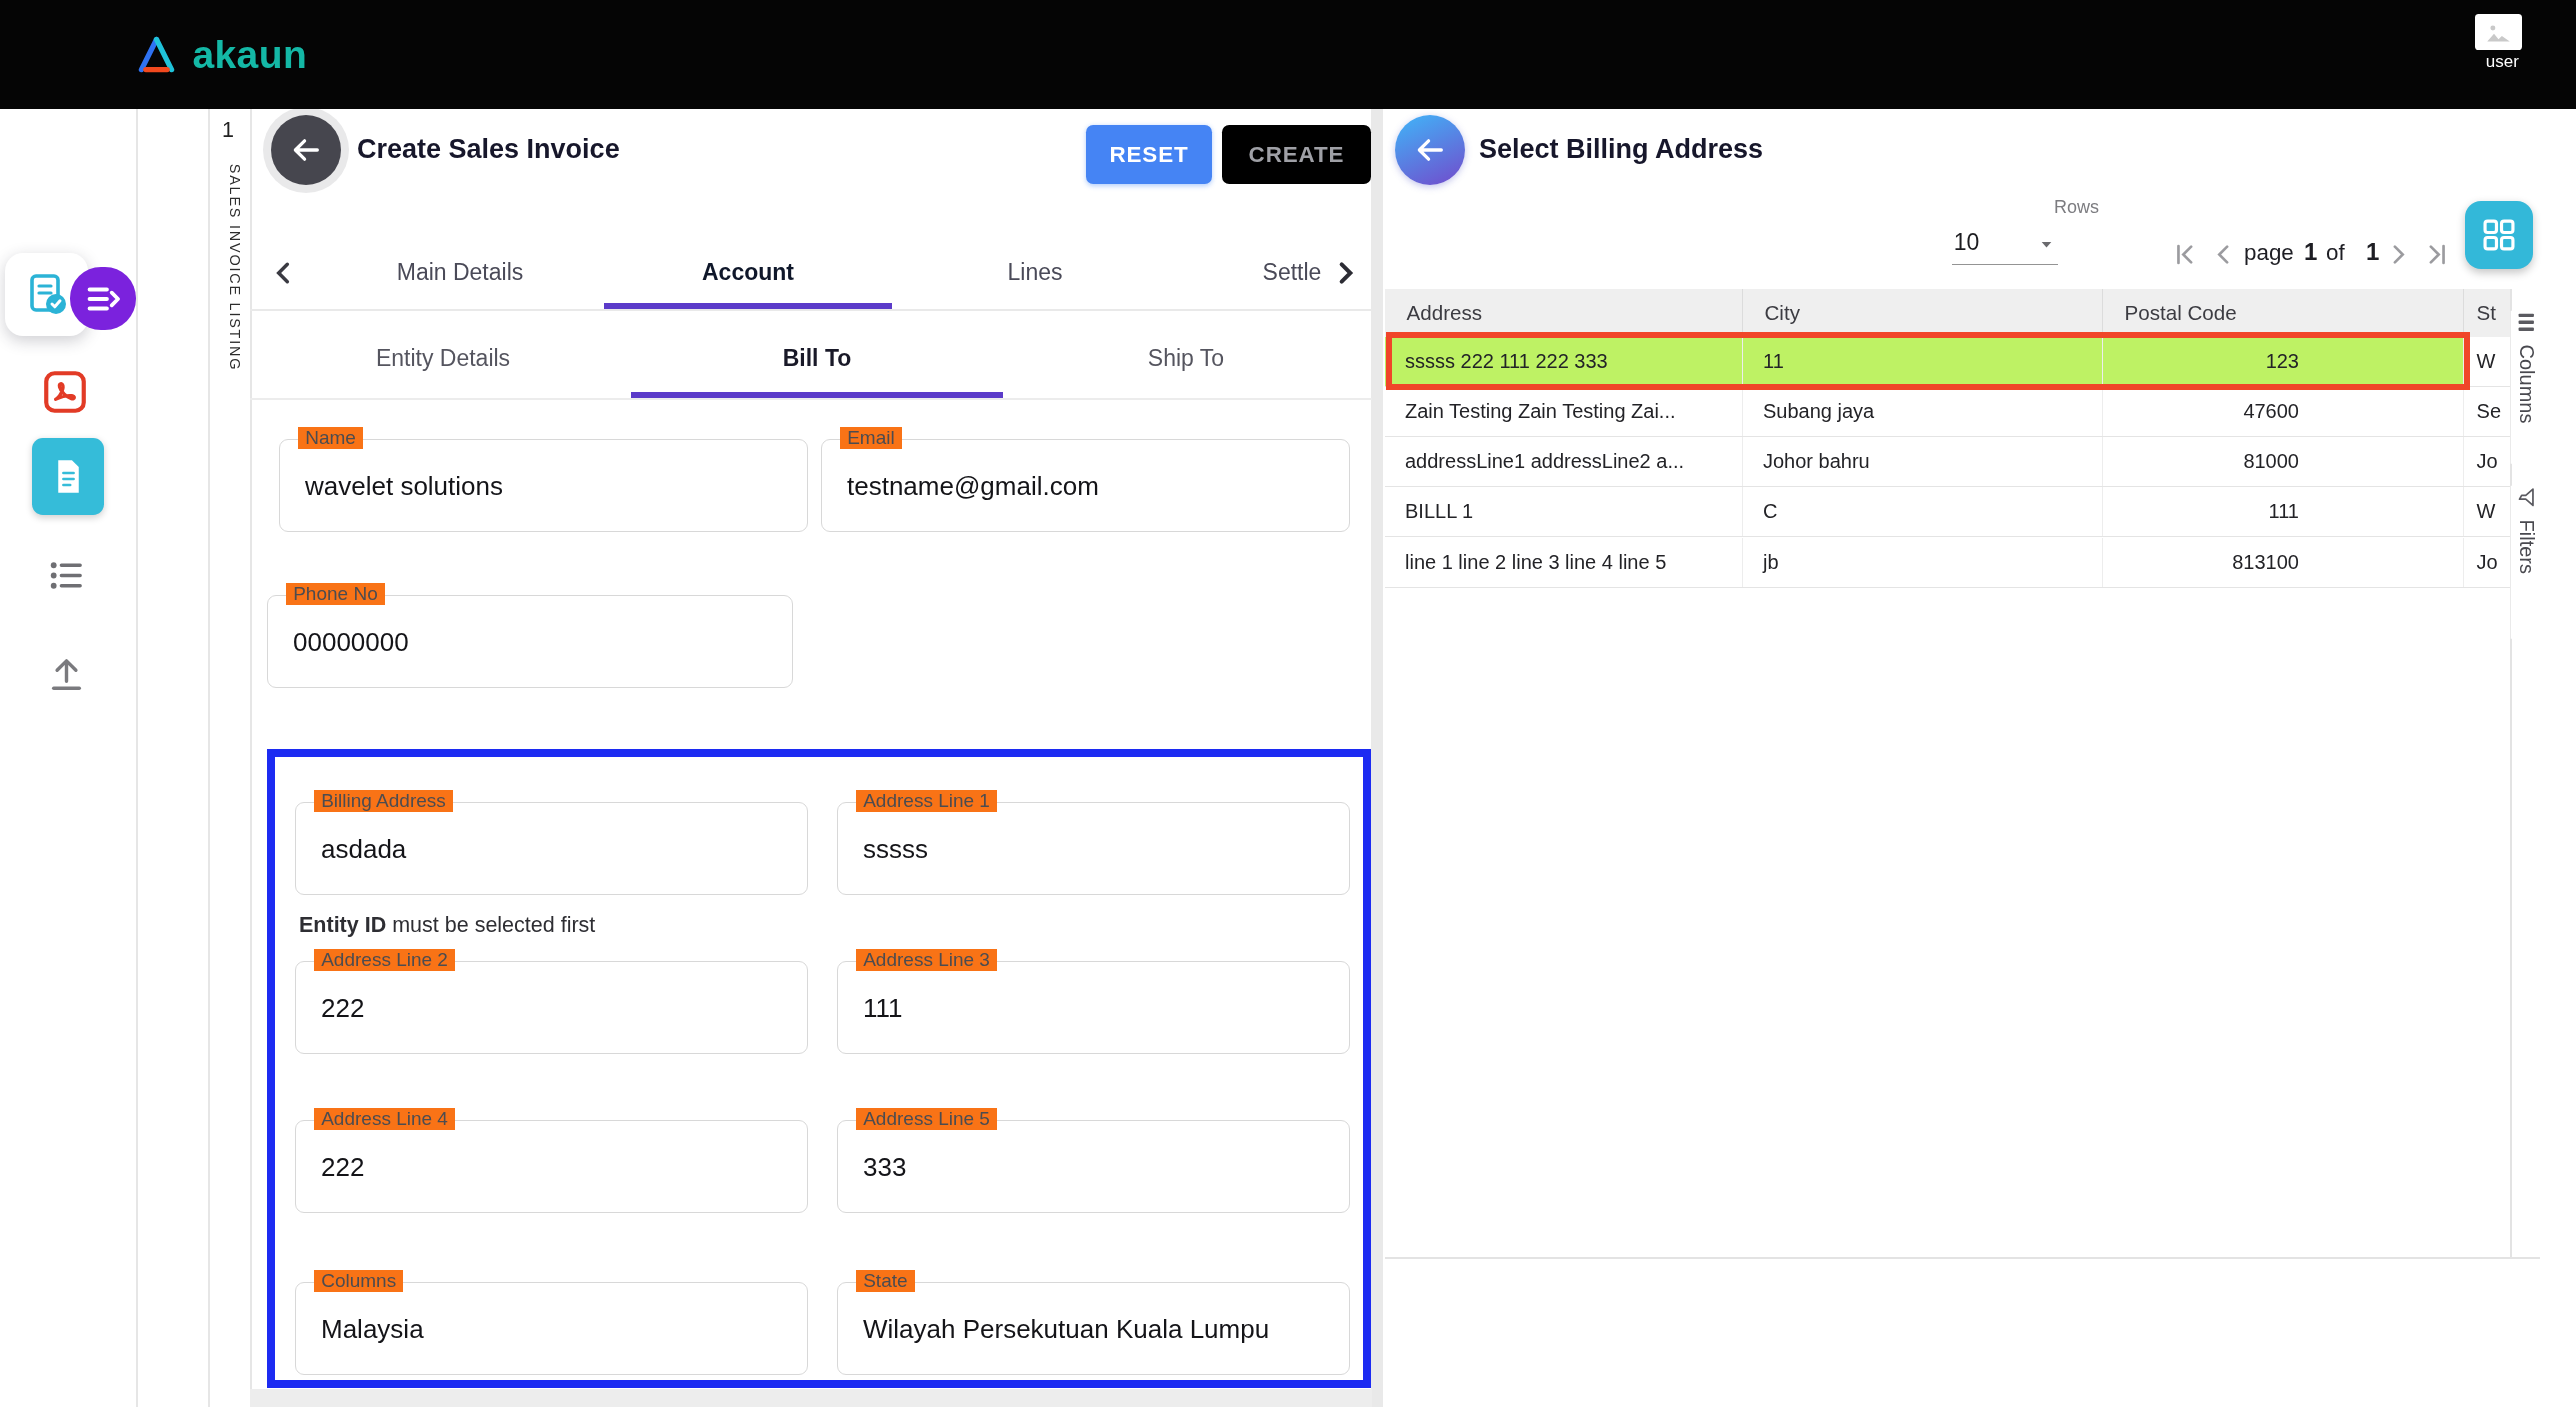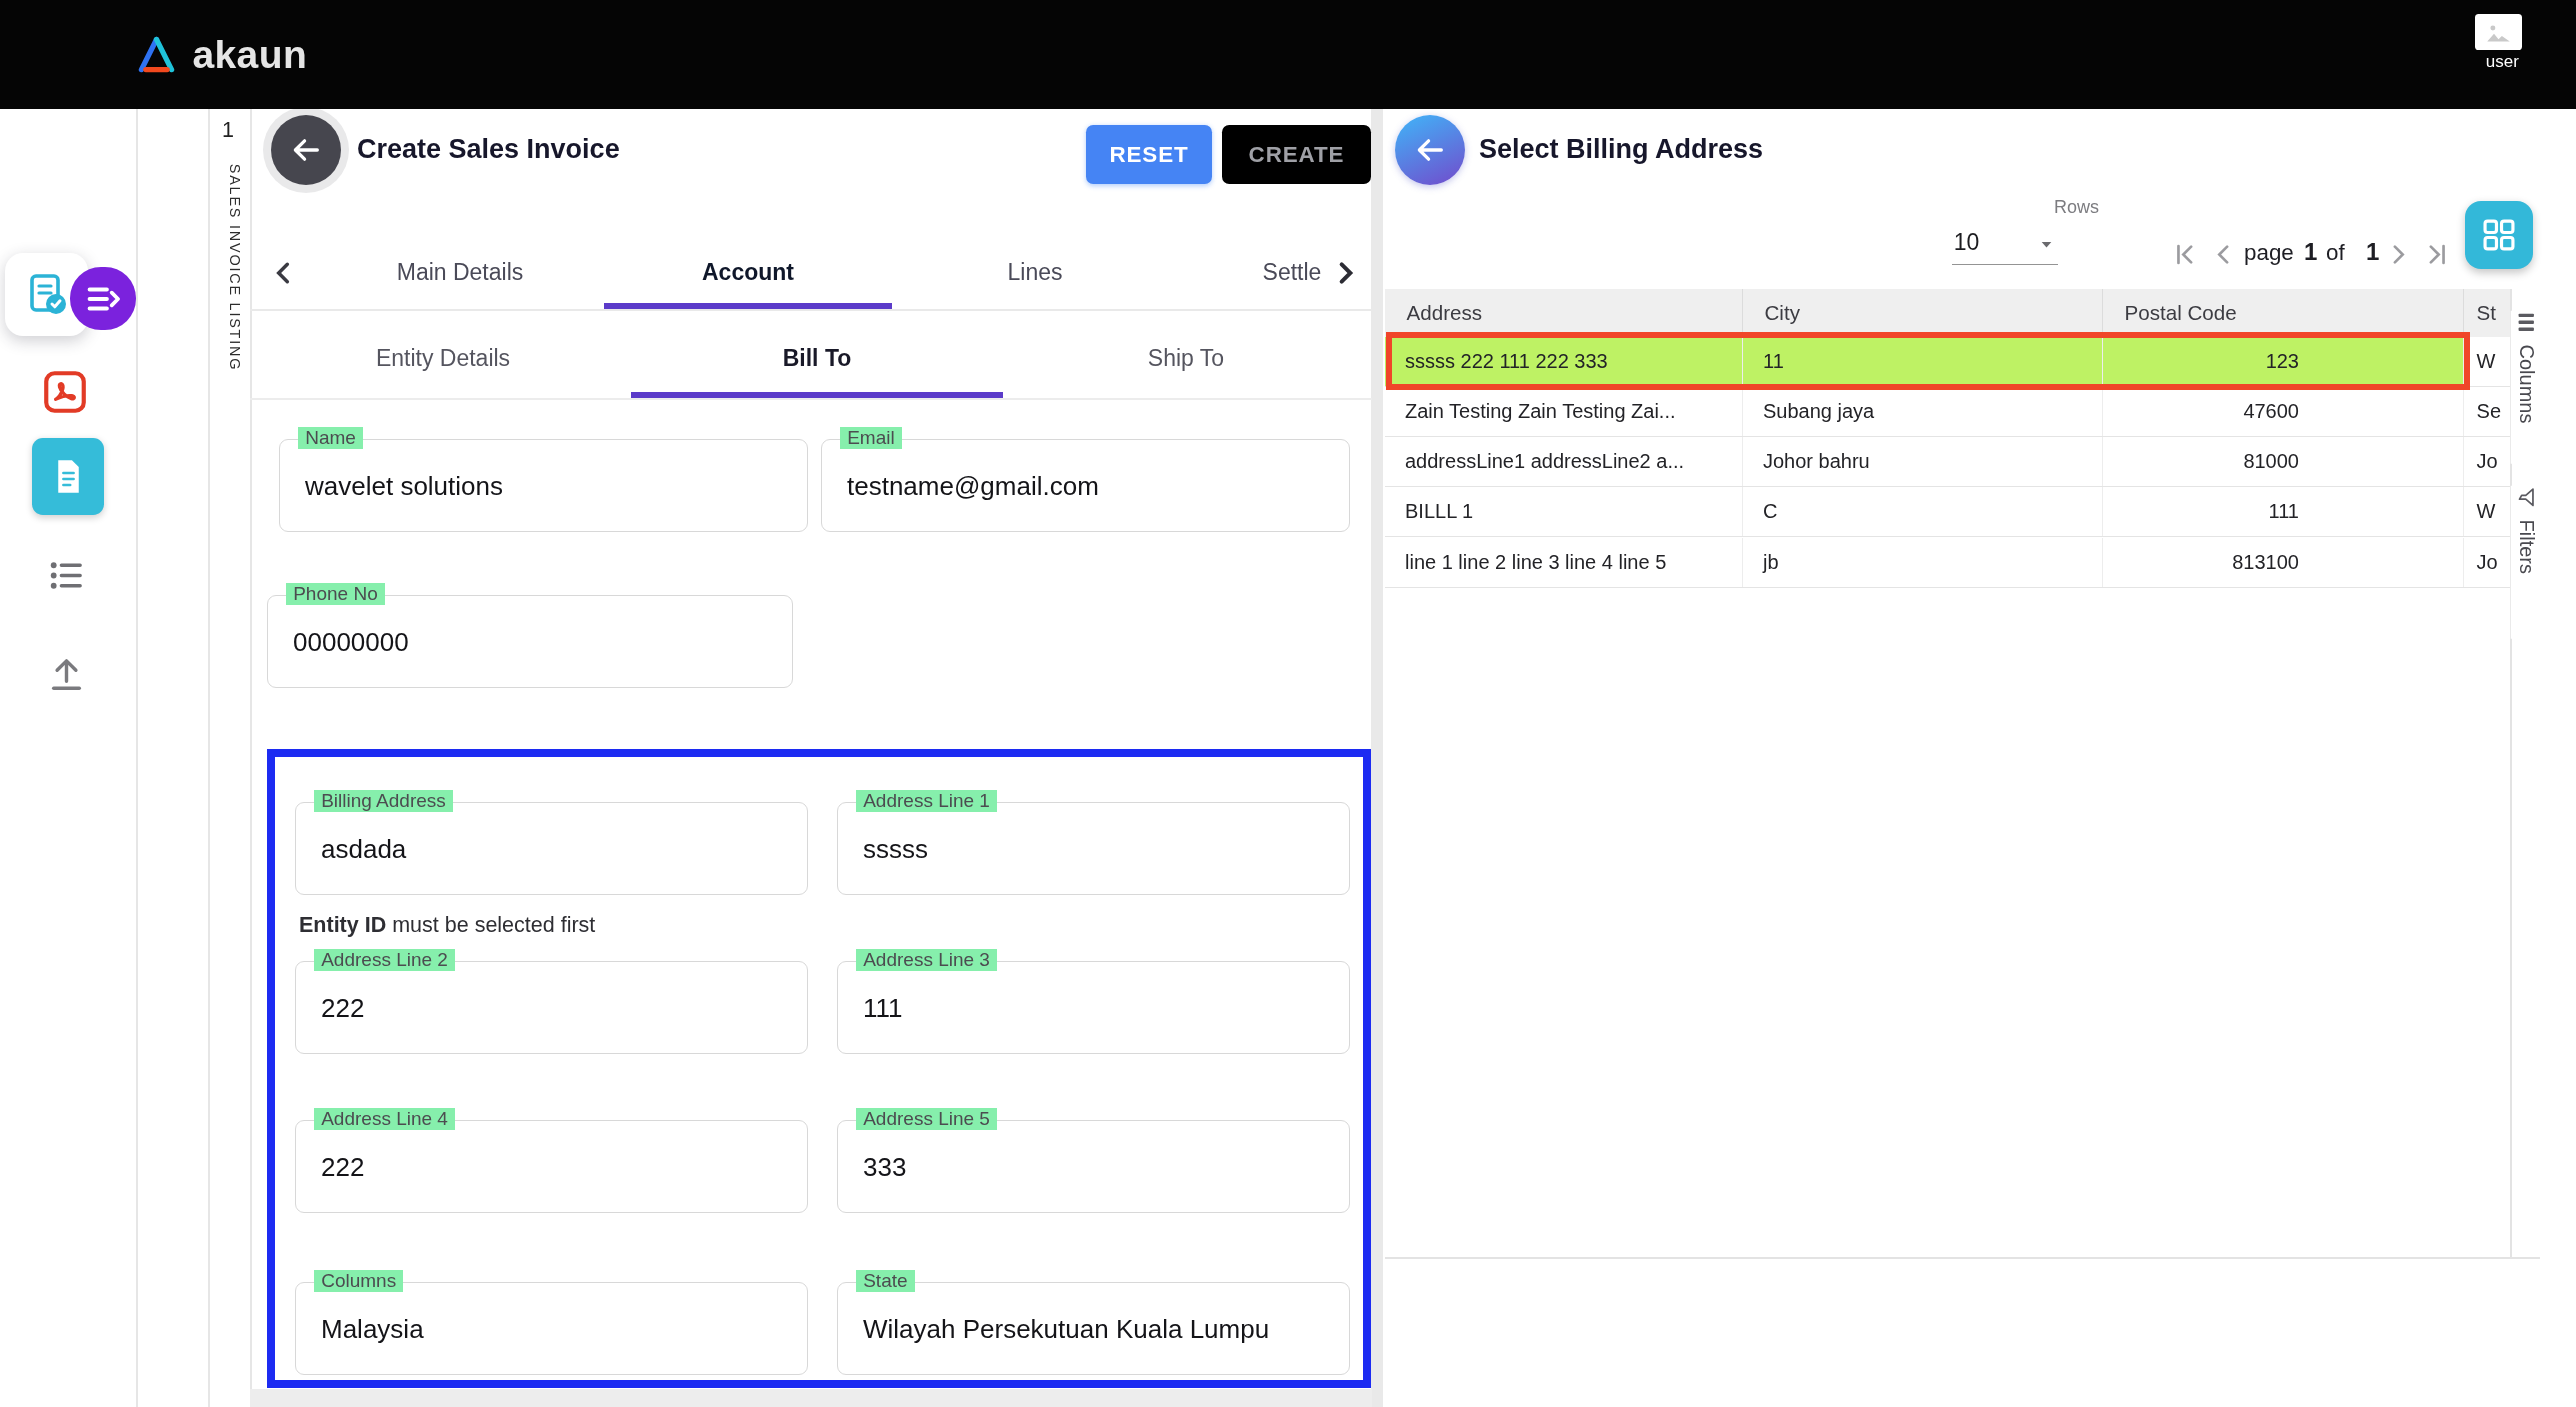--- a/index.html
+++ b/index.html
@@ -4,21 +4,21 @@
 <style>
 *{margin:0;padding:0;box-sizing:border-box}
 html,body{background:#fff}
 body{font-family:"Liberation Sans","DejaVu Sans",sans-serif}
 button{background:none;border:none;padding:0;cursor:pointer;font-family:inherit}
 #app{position:relative;width:2576px;height:1407px;overflow:hidden;background:#fff}
 
 
 .topbar{position:absolute;left:0;top:0;width:2576px;height:109px;background:#050505;z-index:10}
 .logo{position:absolute;left:135px;top:0;height:109px;display:flex;align-items:center;gap:14.4px}
-.logo-text{color:#e5e5e5;font-size:39px;font-weight:700;letter-spacing:0.4px}
+.logo-text{color:#14b8a6;font-size:39px;font-weight:700;letter-spacing:0.4px}
 .avatar{position:absolute;left:2475px;top:14.4px;width:57px;height:59px;cursor:pointer}
 .avatar-box{width:47px;height:36px;background:#fff;border-radius:3.6px;display:flex;align-items:center;justify-content:center}
 .avatar-alt{position:absolute;left:10.8px;top:38px;color:#fff;font-size:17px}
 
 
 .sidebar{position:absolute;left:0;top:109px;width:136px;height:1299px;background:#fff;z-index:5}
 .module-card{position:absolute;left:5.4px;top:144px;width:83px;height:83px;background:#fff;border-radius:18px;box-shadow:0 4.5px 14.4px rgba(40,40,60,.22);display:flex;align-items:center;justify-content:center;z-index:2;cursor:pointer}
 .collapse-pill{position:absolute;left:70px;top:158px;width:66px;height:63px;background:#7b22dd;border-radius:31px;display:flex;align-items:center;justify-content:center;z-index:3;cursor:pointer}
 .sb-btn{position:absolute;display:flex;align-items:center;justify-content:center}
 .sb-pdf{left:39px;top:257px;width:52px;height:52px}
@@ -45,21 +45,21 @@
 .tab-underline{position:absolute;left:604px;top:303px;width:288px;height:6.3px;background:#5b3bc9}
 .hr-tabs{position:absolute;left:250px;top:309px;width:1122px;height:1.8px;background:#e9e9e9}
 .subtab{position:absolute;top:345px;transform:translateX(-50%);font-size:23px;color:#55555f;font-weight:500;white-space:nowrap;cursor:pointer}
 .subtab.active{color:#191928;font-weight:700}
 .s1{left:443px}.s2{left:817px}.s3{left:1186px}
 .sub-underline{position:absolute;left:631px;top:392px;width:372px;height:6.3px;background:#5b3bc9}
 .hr-subtabs{position:absolute;left:250px;top:398px;width:1122px;height:1.8px;background:#ececec}
 
 
 .field{position:absolute;height:93px;border:1.8px solid #d8d8d8;border-radius:9px;background:#fff;cursor:text}
-.flabel{position:absolute;top:-13.5px;left:18px;background:#86efac;padding:0 7.2px;font-size:19px;color:#4c4c50;white-space:nowrap}
+.flabel{position:absolute;top:-13.5px;left:18px;background:#f97316;padding:0 7.2px;font-size:19px;color:#4c4c50;white-space:nowrap}
 .fvalue{position:absolute;left:25px;right:10.8px;top:50%;transform:translateY(-50%);font-size:26px;color:#141418;white-space:nowrap;overflow:hidden}
 .f-name{left:279px;top:439px;width:529px}
 .f-email{left:821px;top:439px;width:529px}
 .f-phone{left:267px;top:595px;width:526px}
 .f-billing{left:295px;top:802px;width:513px}
 .f-al1{left:837px;top:802px;width:513px}
 .f-al2{left:295px;top:961px;width:513px}
 .f-al3{left:837px;top:961px;width:513px}
 .f-al4{left:295px;top:1120px;width:513px}
 .f-al5{left:837px;top:1120px;width:513px}

